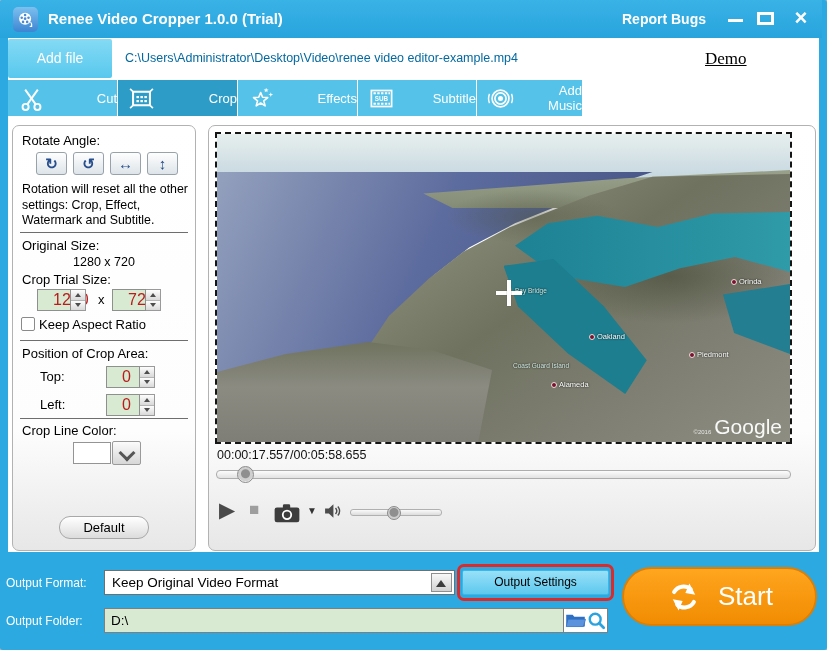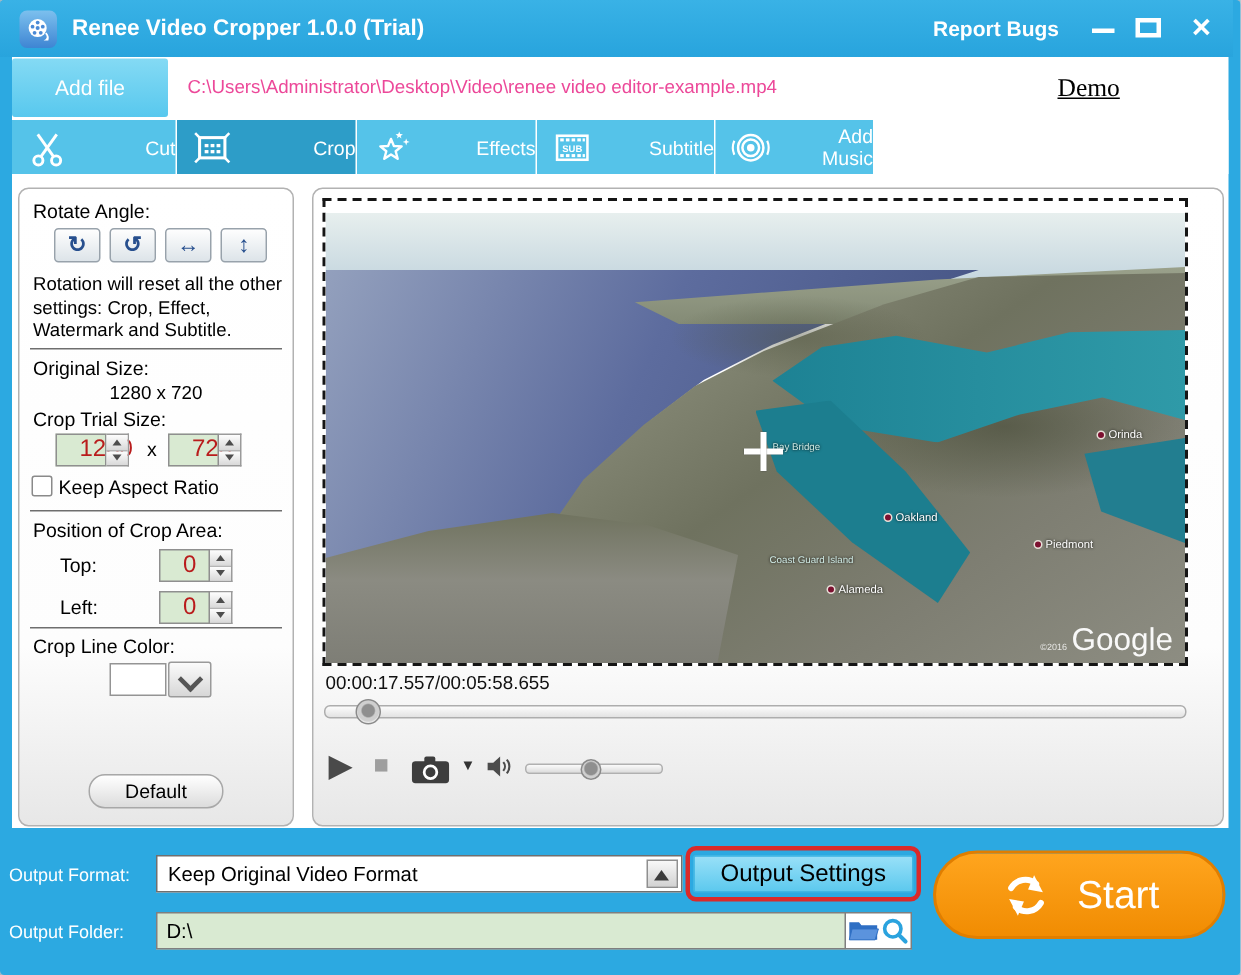--- a/index.html
+++ b/index.html
@@ -19,21 +19,21 @@
   .btn-max { position:absolute; left:757px; top:12px; width:17px; height:13px; border:3px solid #fff; cursor:pointer; }
   .btn-close { position:absolute; left:789px; top:0; width:24px; height:38px; line-height:36px; text-align:center;
                color:#fff; font-size:22px; font-weight:bold; cursor:pointer; }
 
   
   .body { position:absolute; left:8px; top:38px; width:811px; height:514px; background:#fff; }
 
   .add-file { position:absolute; left:0; top:1px; width:104px; height:39px; border-radius:2px;
               background:linear-gradient(180deg,#84daf4,#58c8ee); color:#fff; font-size:14px;
               text-align:center; line-height:39px; cursor:pointer; }
-  .file-path { position:absolute; left:117px; top:0; line-height:41px; font-size:12.5px; color:#ec4899; }
+  .file-path { position:absolute; left:117px; top:0; line-height:41px; font-size:12.5px; color:#0369a1; }
   .demo { position:absolute; left:697px; top:0; line-height:41px; font-family:"Liberation Serif", serif;
           font-size:17px; color:#000; text-decoration:underline; cursor:pointer; }
 
   
   .tabbar { position:absolute; left:0; top:42px; width:811px; height:36px; display:flex; background:#fff; }
   .tab { height:36px; margin-right:1px; background:#55C3E9; color:#fff; display:flex; align-items:center; cursor:pointer; }
   .tab.active { background:#2D9DC8; }
   .tab .ticon { width:46px; display:flex; justify-content:center; }
   .tab .tlabel { flex:1; text-align:right; font-size:13px; }
   .t1{width:109px}.t2{width:119px}.t3{width:119px}.t4{width:118px}.t5{width:118px}.t6{width:105px}
@@ -71,21 +71,21 @@
                 background:linear-gradient(180deg,#fbfbfb,#d7d7d7); cursor:pointer; }
   .swatch-btn::after { content:""; position:absolute; left:8px; top:5px; width:9px; height:9px;
                        border-right:3px solid #555; border-bottom:3px solid #555; transform:rotate(45deg); }
   .default-btn { position:absolute; left:50%; transform:translateX(-50%); top:390px; width:90px; height:23px;
                  border:1px solid #a8a8a8; border-radius:11px; background:linear-gradient(180deg,#ffffff,#dcdcdc);
                  font-size:13px; text-align:center; line-height:21px; color:#000; cursor:pointer; }
 
   
   .video-wrap { position:absolute; left:6px; top:6px; width:577px; height:312px; border:2px dashed #151515; background:#fff; cursor:crosshair; }
   .scene { position:absolute; inset:0; overflow:hidden; }
-  .scene > div { position:absolute;margin-top:8px; }
+  .scene > div { position:absolute; }
   .v-sky { left:0; top:0; width:100%; height:48px; background:linear-gradient(180deg,#e7efee 0%,#c3d5de 100%); }
   .v-ocean { left:0; top:38px; right:0; bottom:0;
              background:linear-gradient(115deg,#93a0bd 0%,#5d6c9e 35%,#475686 65%,#3a4a7c 100%);
              clip-path:polygon(0 0,76% 0,66% 7%,52% 19%,44% 28%,38% 38%,31% 52%,26% 68%,21% 85%,18% 100%,0 100%); }
   .v-farcoast { left:36%; top:36px; right:0; height:38px;
                 background:linear-gradient(180deg,#9aa18b,#848b76);
                 clip-path:polygon(0 62%,55% 22%,100% 0,100% 100%,8% 100%); }
   .v-land { left:0; top:40px; right:0; bottom:0;
             background:linear-gradient(145deg,#a8ab93 0%,#8b8e7b 28%,#6f725f 52%,#7e7e72 75%,#8d8d82 100%);
             clip-path:polygon(100% 0,100% 100%,17% 100%,20% 86%,25% 69%,30% 53%,37% 39%,43% 29%,51% 20%,65% 8%,76% 1%); }
@@ -134,21 +134,21 @@
   .bb-label { position:absolute; left:6px; width:95px; height:24px; line-height:24px; text-align:left;
               font-size:12px; color:#fff; }
   .combo { position:absolute; left:104px; top:570px; width:351px; height:25px; background:#fff; border:1px solid #6f6f6f; cursor:pointer; }
   .combo .cval { position:absolute; left:7px; top:0; line-height:23px; font-size:13.5px; color:#000; }
   .combo .cbtn { position:absolute; right:2px; top:2px; width:21px; height:19px; border:1px solid #8f8f8f;
                  background:linear-gradient(180deg,#f8f8f8,#d2d2d2); cursor:pointer; }
   .combo .cbtn::after { content:""; position:absolute; left:4px; top:6px; border-left:5px solid transparent;
                         border-right:5px solid transparent; border-bottom:7px solid #3c3c3c; }
   .red-box { position:absolute; left:457px; top:564px; width:157px; height:37px; border:3px solid #da2a2a; border-radius:7px; }
   .os-btn { position:absolute; left:462px; top:570px; width:147px; height:25px; border:1px solid #3fb6e4; border-radius:2px;
-            background:linear-gradient(180deg,#98e0f8,#5dc9ee); font-size:16px; color:#000; text-align:center;
+            background:linear-gradient(180deg,#98e0f8,#5dc9ee); font-size:12px; color:#000; text-align:center;
             line-height:23px; cursor:pointer; }
   .start-btn { position:absolute; left:622px; top:567px; width:195px; height:59px; border:2px solid #e07e00; border-radius:30px;
                background:linear-gradient(180deg,#ffa51e,#f18c02); display:flex; align-items:center; justify-content:center;
                gap:16px; cursor:pointer; }
   .start-btn .slabel { color:#fff; font-size:26px; }
   .folder-input { position:absolute; left:104px; top:608px; width:460px; height:25px; background:#d9ead2;
                   border:1px solid #7f7f7f; font-size:13.5px; color:#000; line-height:23px; padding-left:6px; cursor:text; }
   .io-box { position:absolute; left:564px; top:608px; width:44px; height:25px; background:#fff; border:1px solid #7f7f7f;
             border-left:none; display:flex; align-items:center; justify-content:space-evenly; }
   .io-box span { display:flex; cursor:pointer; }

